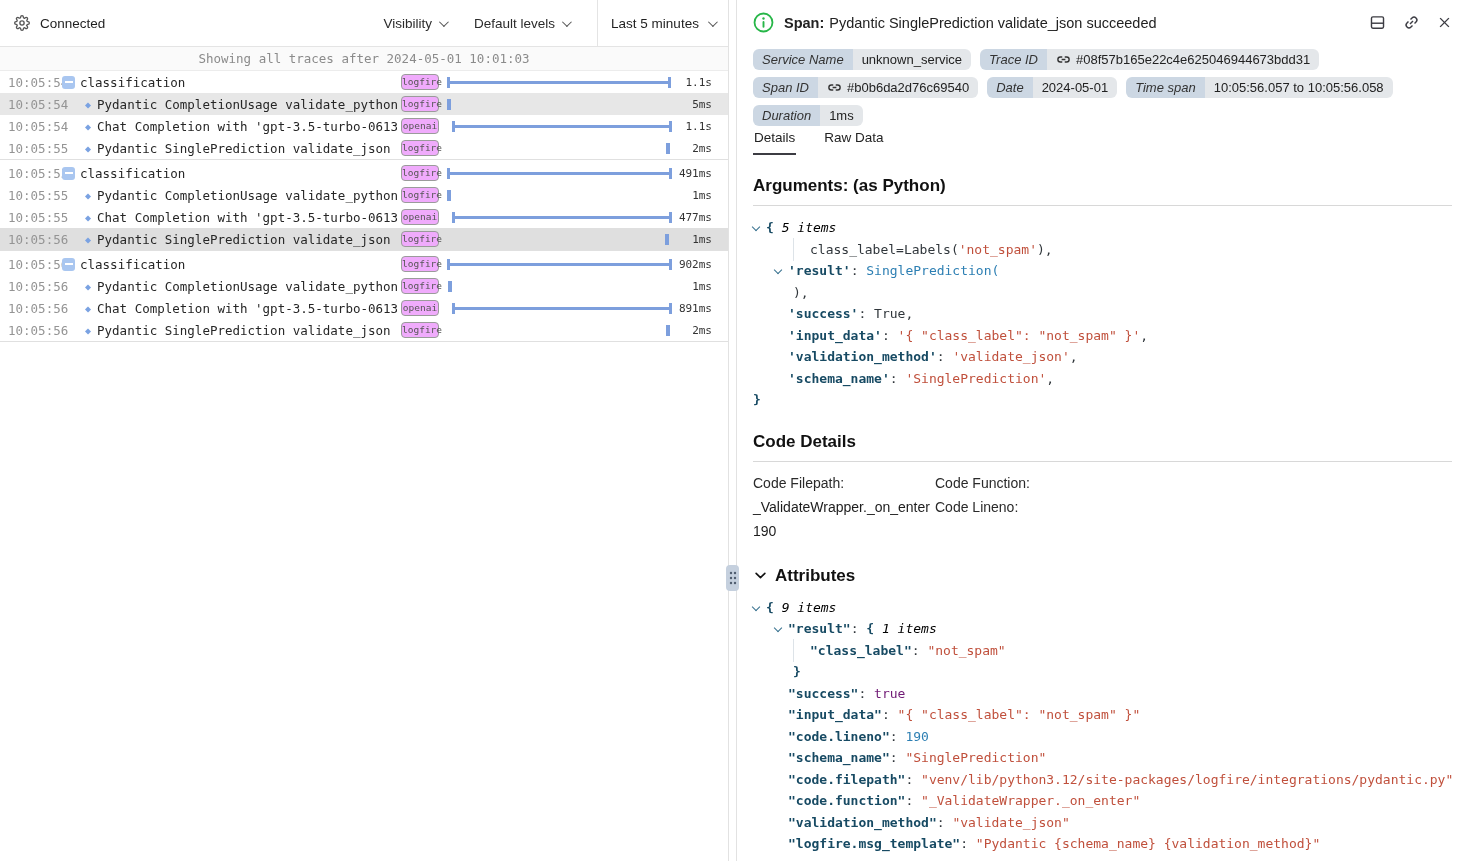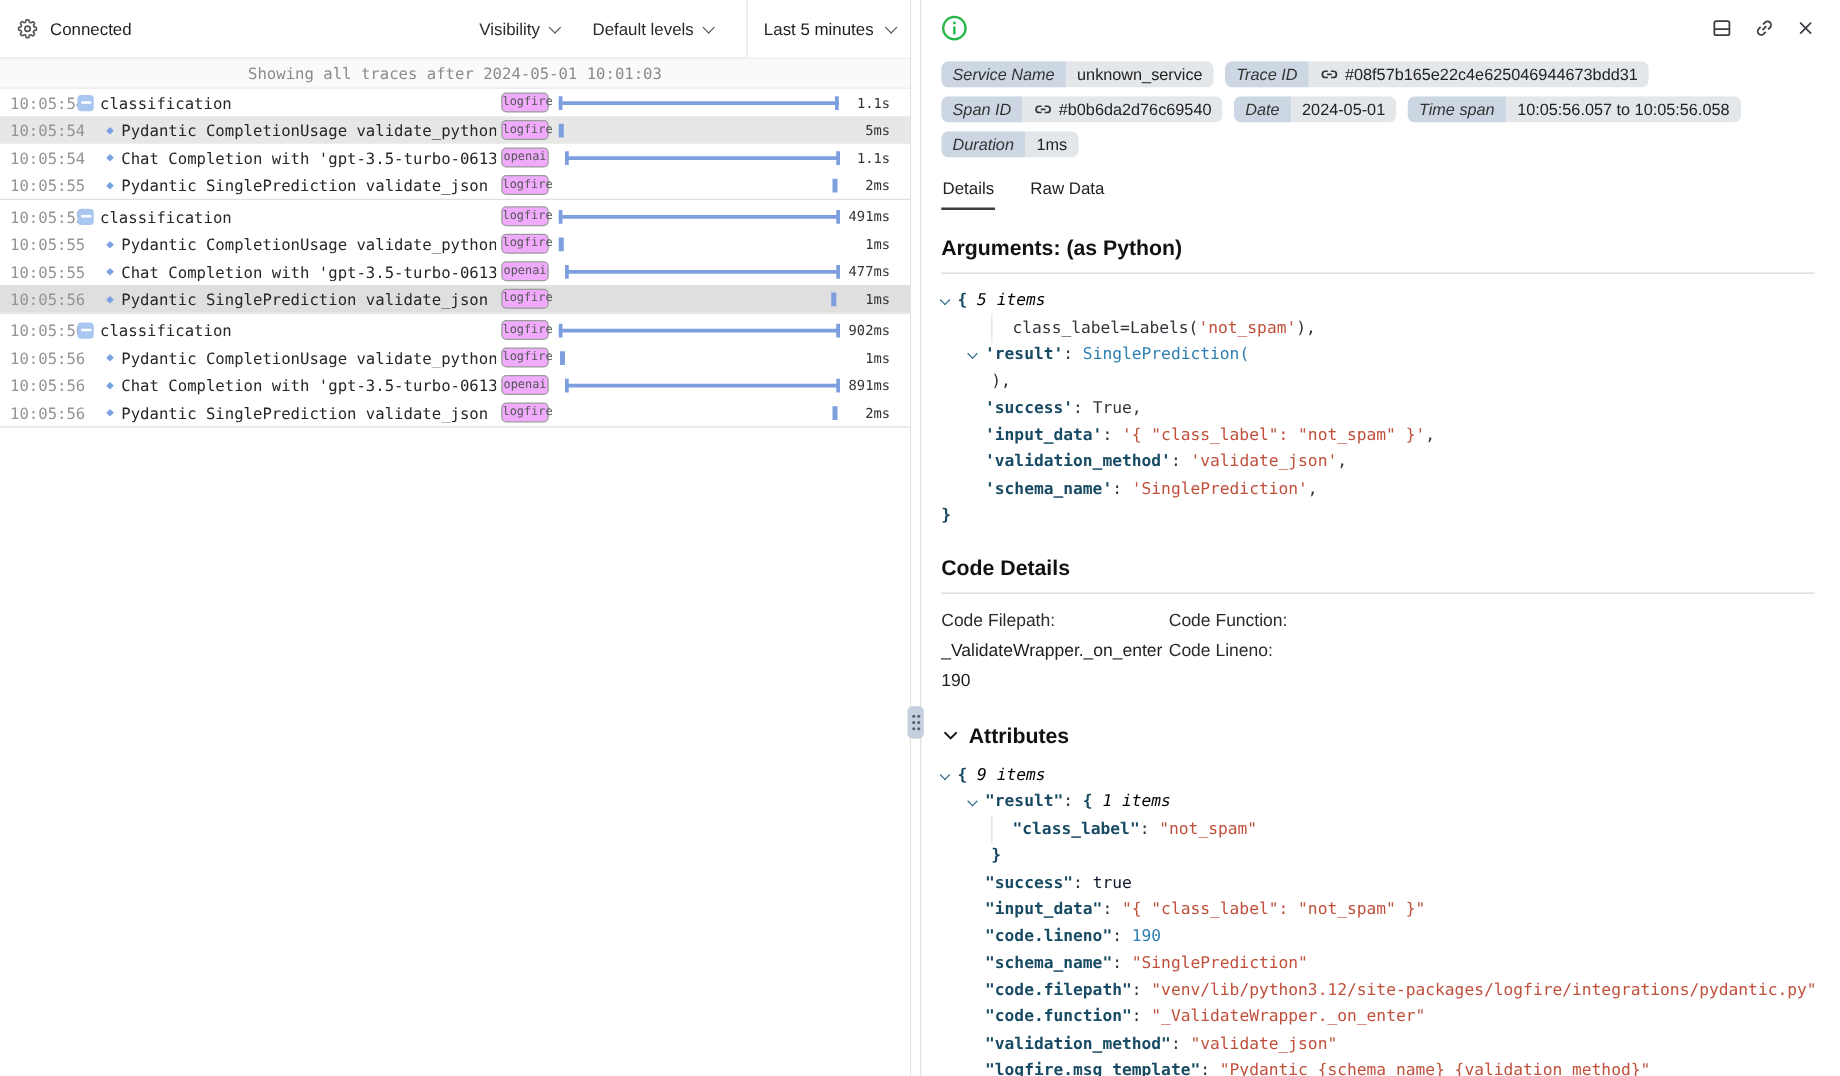--- a/index.html
+++ b/index.html
@@ -51,37 +51,37 @@
   .sd-title b { font-weight:700; margin-right:5px; }
   .hd-icons { margin-left:auto; display:flex; align-items:center; gap:17px; color:#3c3c43; }
   .hd-icons svg { cursor:pointer; display:block; }
 
   .meta-badges { margin-top:16px; display:flex; flex-wrap:wrap; gap:7px 9px; max-width:640px; }
   .badge { display:inline-flex; border-radius:6px; overflow:hidden; font-size:13px; flex:none; }
   .b-label { background:#ccd7e3; color:#333; font-style:italic; padding:3px 9px; }
   .b-value { background:#e4e7ea; color:#222; padding:3px 9px; display:flex; align-items:center; gap:5px;text-align:center; }
   .link-ic { color:#333; display:flex; }
 
-  .tabs { margin-top:17px; display:flex; gap:27px; font-size:13.5px; color:#222; }
+  .tabs { margin-top:4px; display:flex; gap:27px; font-size:13.5px; color:#222; }
   .tab { background:none; border:none; font:inherit; color:#222; padding:0 1px 8px; cursor:pointer; border-bottom:2px solid transparent; }
   .tab.active { border-bottom-color:#3c3c43; }
 
   h2.sec { font-size:17px; font-weight:700; color:#111; margin-top:21px; }
   .rule { border:none; border-top:1px solid #d8d8d8; margin-top:9px; }
 
   .tree { position:relative; margin-top:11px; font-family:"DejaVu Sans Mono", monospace; font-size:13px; line-height:21.5px; color:#333; }
   .tline { position:relative; white-space:pre; }
   .chev { position:absolute; width:6px; height:6px; border-right:1.6px solid #35708e; border-bottom:1.6px solid #35708e; transform:rotate(45deg); top:7px; cursor:pointer; }
   .guide { position:absolute; top:-1px; bottom:-1px; border-left:1px solid #dde3e8; }
   .c-key { color:#174a63; font-weight:600; }
   .c-punct { color:#174a63; font-weight:600; }
   .c-count { color:#000000; font-style:italic; }
   .c-str { color:#c0503c; }
   .c-cls { color:#2d7fb3; }
-  .c-bool { color:#0f172a; }
+  .c-bool { color:#701a75; }
   .c-num { color:#2d7fb3; }
   .c-plain { color:#30363b; }
 
   .code-rows { margin-top:13px; display:grid; grid-template-columns:182px 1fr; row-gap:8px; font-size:14px; }
   .cd-label { color:#2a2a2a; }
   .cd-value { color:#1c1c1c; }
 
   .attr-head { margin-top:27px; display:flex; align-items:center; gap:7px; cursor:pointer; }
   .attr-head h2 { margin-top:0; }
 </style>
@@ -291,20 +291,23 @@
     </div>
   </div>
 
   <section class="right-panel">
     <div class="sd-header">
       <svg class="info-ic" viewBox="0 0 22 22" fill="none">
           <circle cx="11" cy="11" r="9.4" stroke="#27b648" stroke-width="1.9"></circle>
           <circle cx="11" cy="6.8" r="1.25" fill="#27b648"></circle>
           <rect x="10" y="9.4" width="2" height="7" rx="1" fill="#27b648"></rect>
         </svg>
+      <span class="sd-title">
+        <b>Span:</b><span>Pydantic SinglePrediction validate_json succeeded</span>
+      </span>
       <span class="hd-icons">
         <svg width="17" height="17" viewBox="0 0 24 24" fill="none" stroke="currentColor" stroke-width="2">
             <rect x="3.5" y="4" width="17" height="16" rx="2"></rect>
             <line x1="3.5" y1="13" x2="20.5" y2="13"></line>
           </svg>
         <svg width="17" height="17" viewBox="0 0 24 24" fill="none" stroke="currentColor" stroke-width="2" transform="rotate(-45)">
             <path d="M9 12h6"></path>
             <path d="M10 8H7a4 4 0 0 0 0 8h3"></path>
             <path d="M14 8h3a4 4 0 0 1 0 8h-3"></path>
           </svg>

